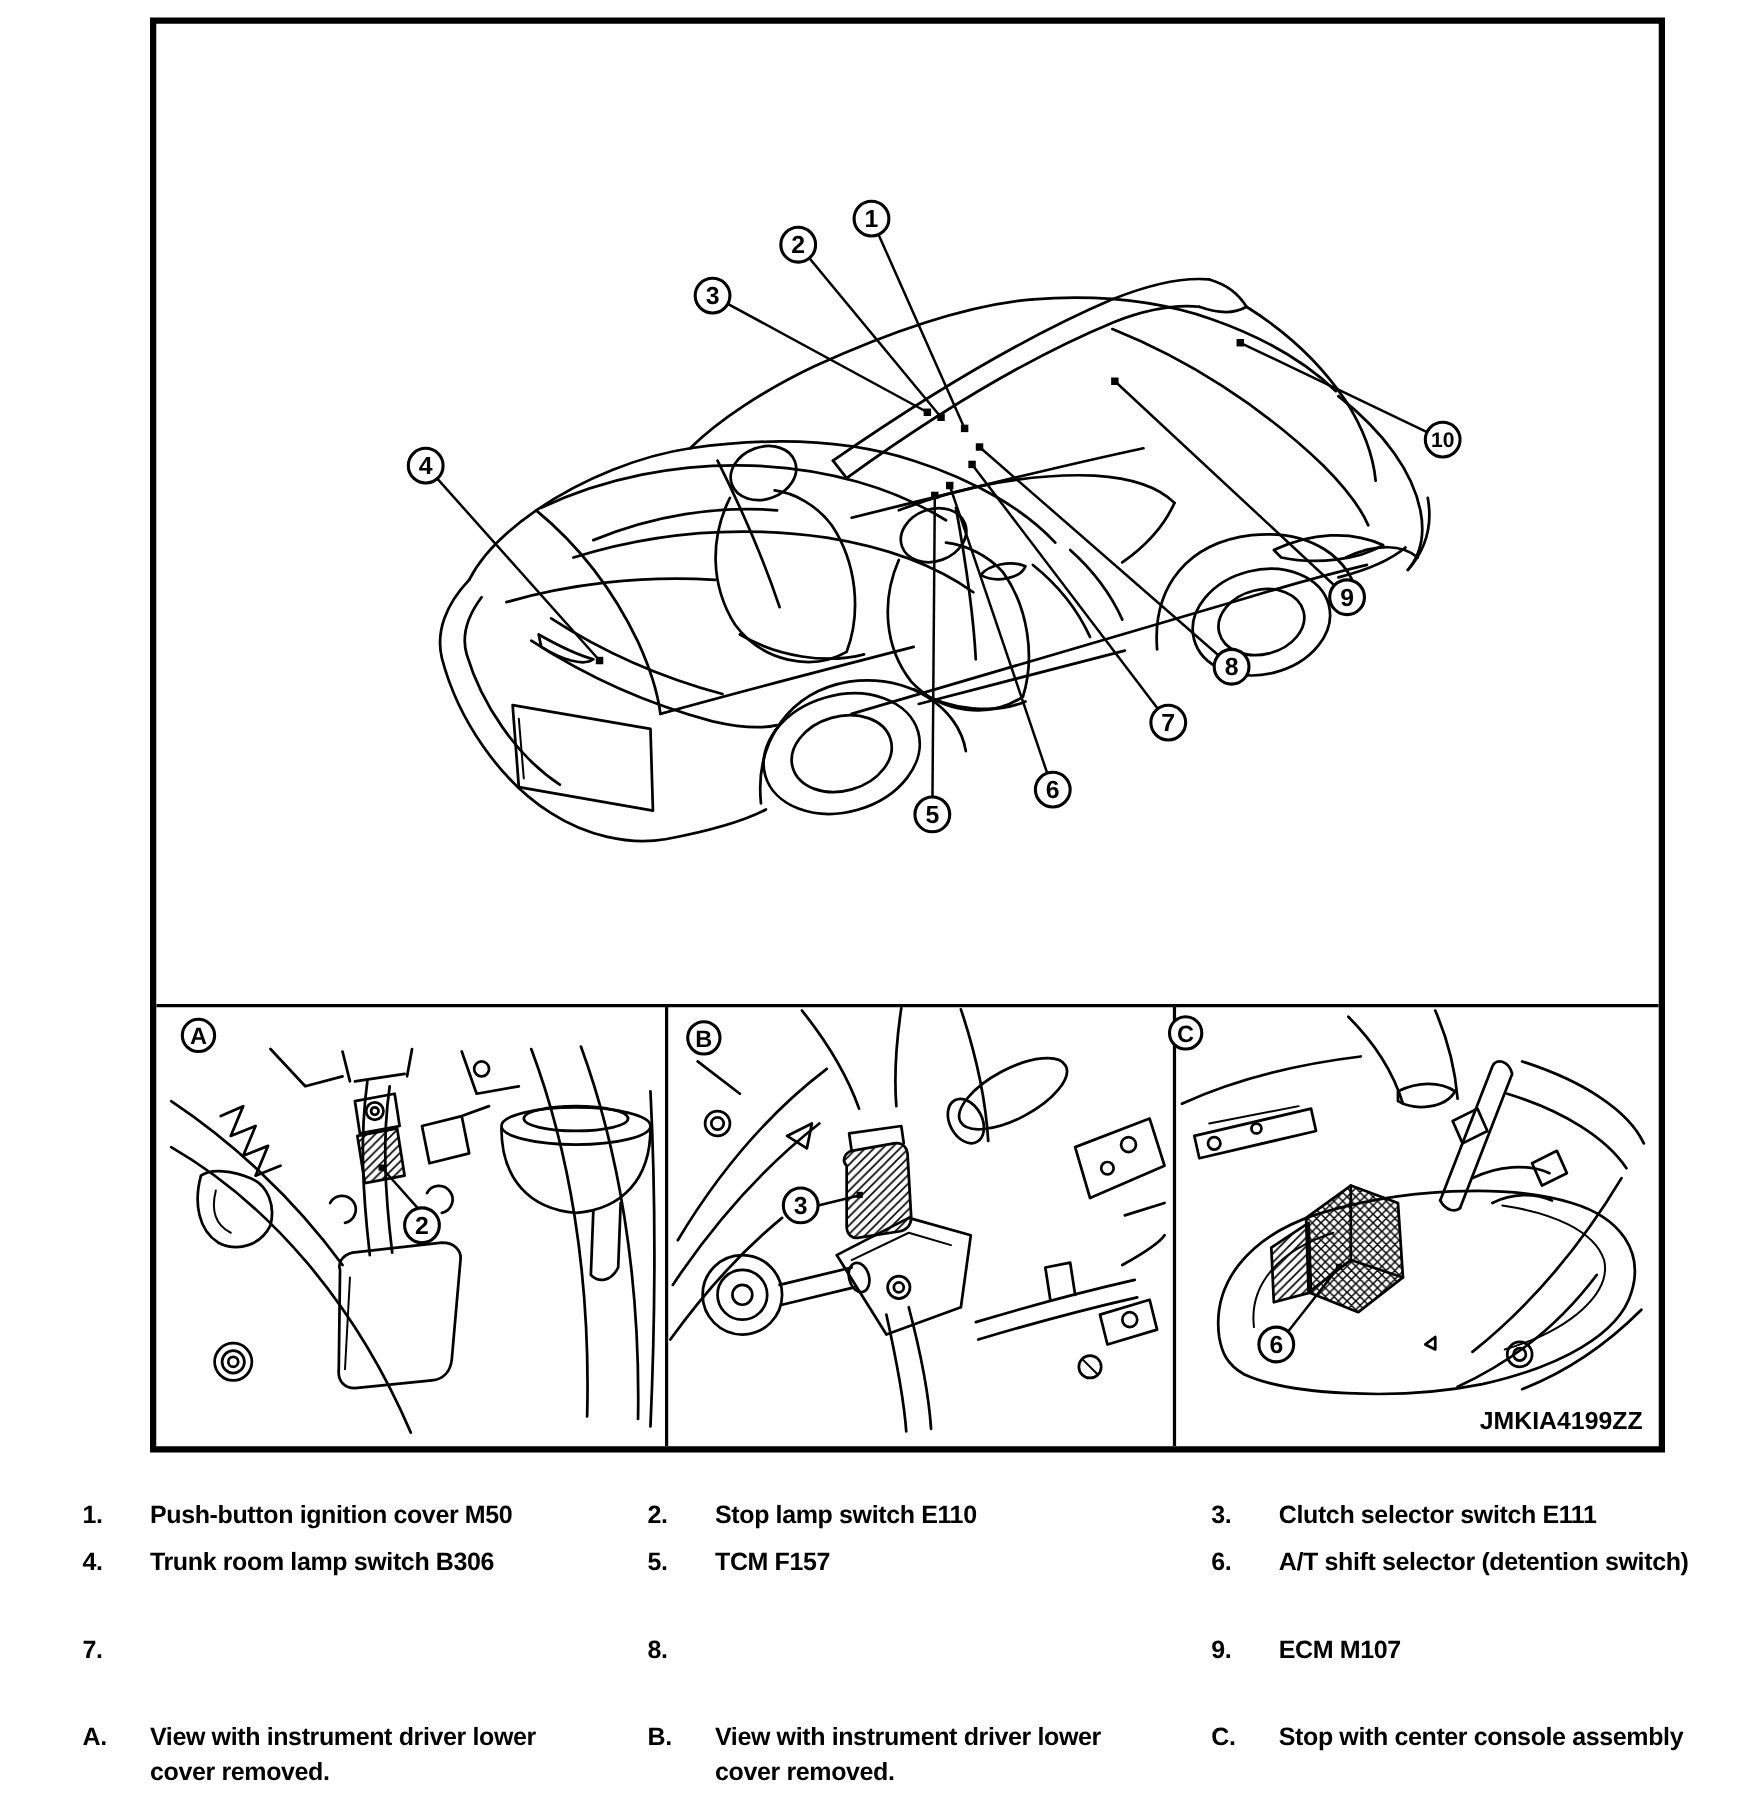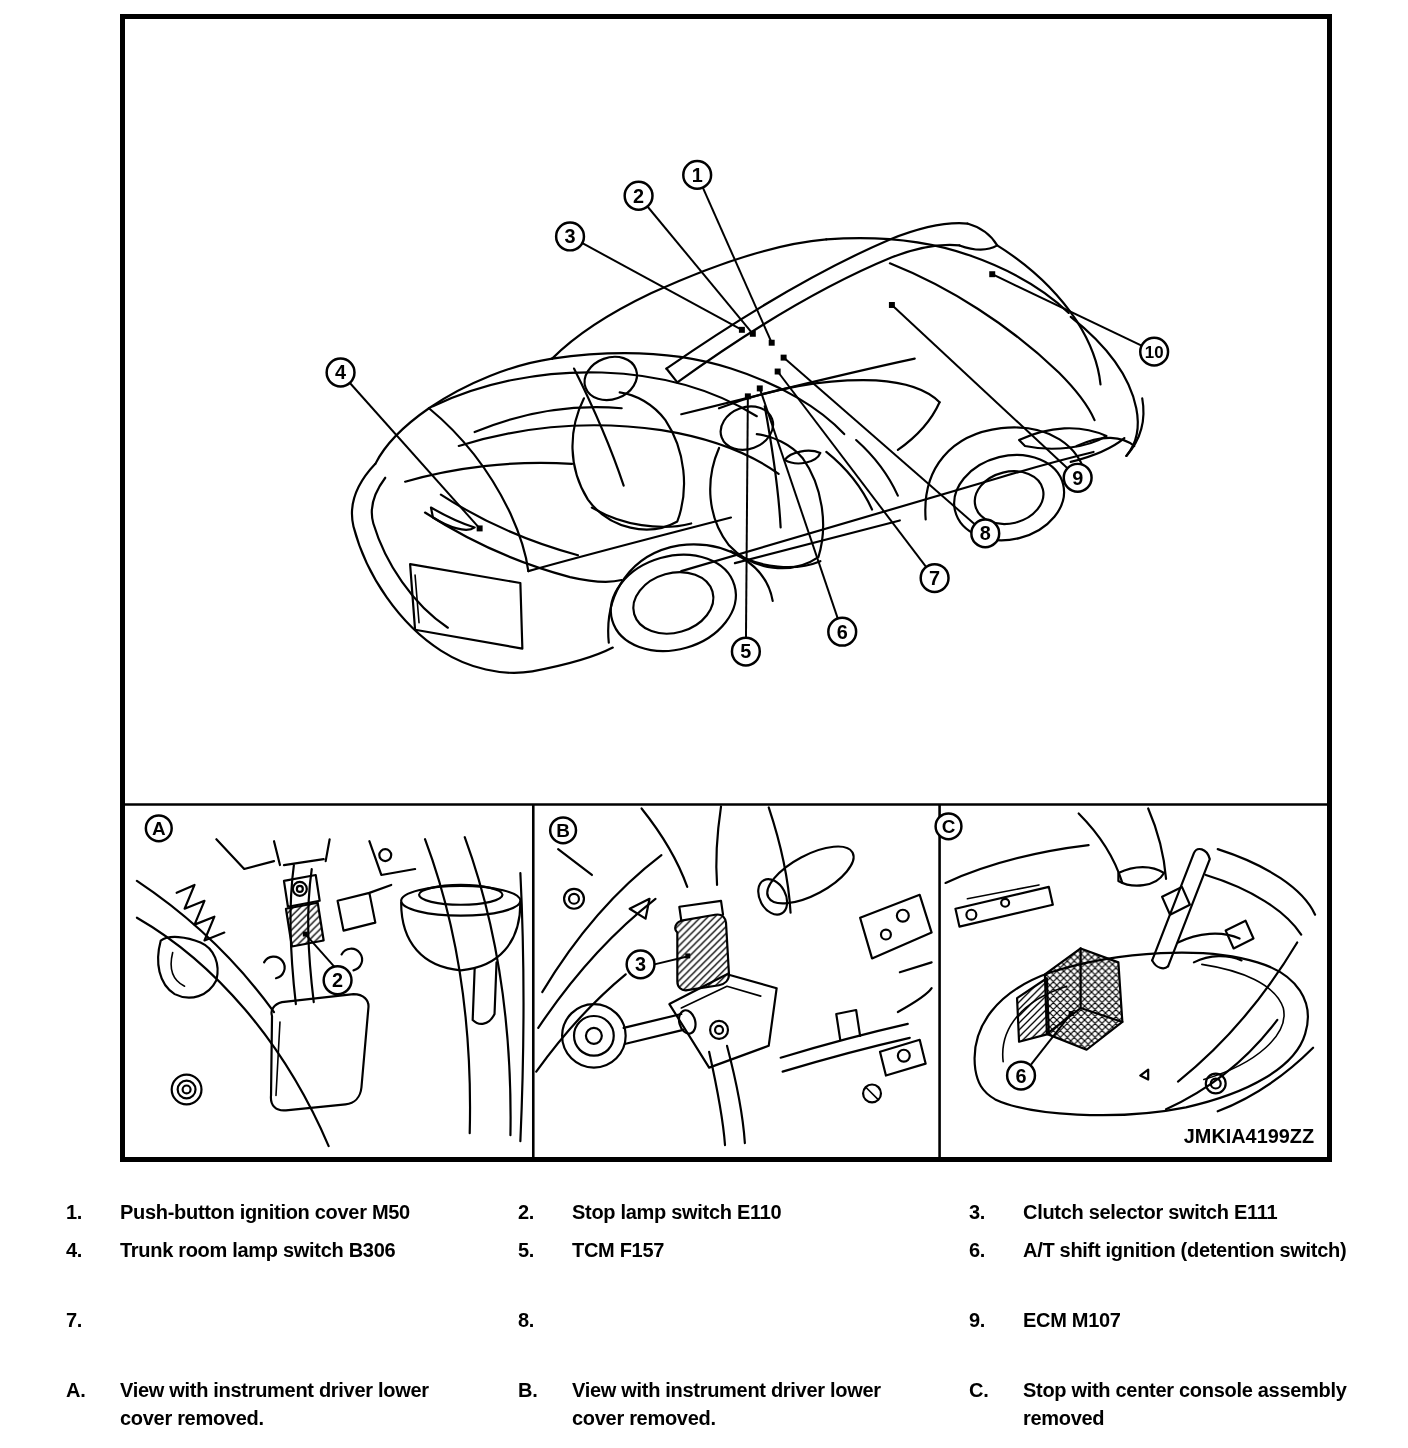--- a/index.html
+++ b/index.html
@@ -333,37 +333,37 @@
       <span class="num">3.</span><span class="txt"><span class="ln">Clutch selector switch E111</span></span>
     </div>
 
     <div class="cell" style="left:66px;top:1236px;">
       <span class="num">4.</span><span class="txt"><span class="ln">Trunk room lamp switch B306</span></span>
     </div>
     <div class="cell" style="left:518px;top:1236px;">
       <span class="num">5.</span><span class="txt"><span class="ln">TCM F157</span></span>
     </div>
     <div class="cell" style="left:969px;top:1236px;">
-      <span class="num">6.</span><span class="txt"><span class="ln">A/T shift ignition (detention switch)</span></span>
+      <span class="num">6.</span><span class="txt"><span class="ln">A/T shift selector (detention switch)</span></span>
     </div>
 
     <div class="cell" style="left:66px;top:1306px;">
       <span class="num">7.</span><span class="txt"></span>
     </div>
     <div class="cell" style="left:518px;top:1306px;">
       <span class="num">8.</span>
     </div>
     <div class="cell" style="left:969px;top:1306px;">
       <span class="num">9.</span><span class="txt"><span class="ln">ECM M107</span></span>
     </div>
 
     <div class="cell" style="left:66px;top:1376px;">
       <span class="num">A.</span><span class="txt"><span class="ln">View with instrument driver lower</span><span class="ln">cover removed.</span></span>
     </div>
     <div class="cell" style="left:518px;top:1376px;">
       <span class="num">B.</span><span class="txt"><span class="ln">View with instrument driver lower</span><span class="ln">cover removed.</span></span>
     </div>
     <div class="cell" style="left:969px;top:1376px;">
-      <span class="num">C.</span><span class="txt"><span class="ln">Stop with center console assembly</span><span class="ln">removed</span></span>
+      <span class="num">C.</span><span class="txt"><span class="ln">Stop with center console assembly</span></span>
     </div>
 
   </div>
 </div>
 
 </body></html>

